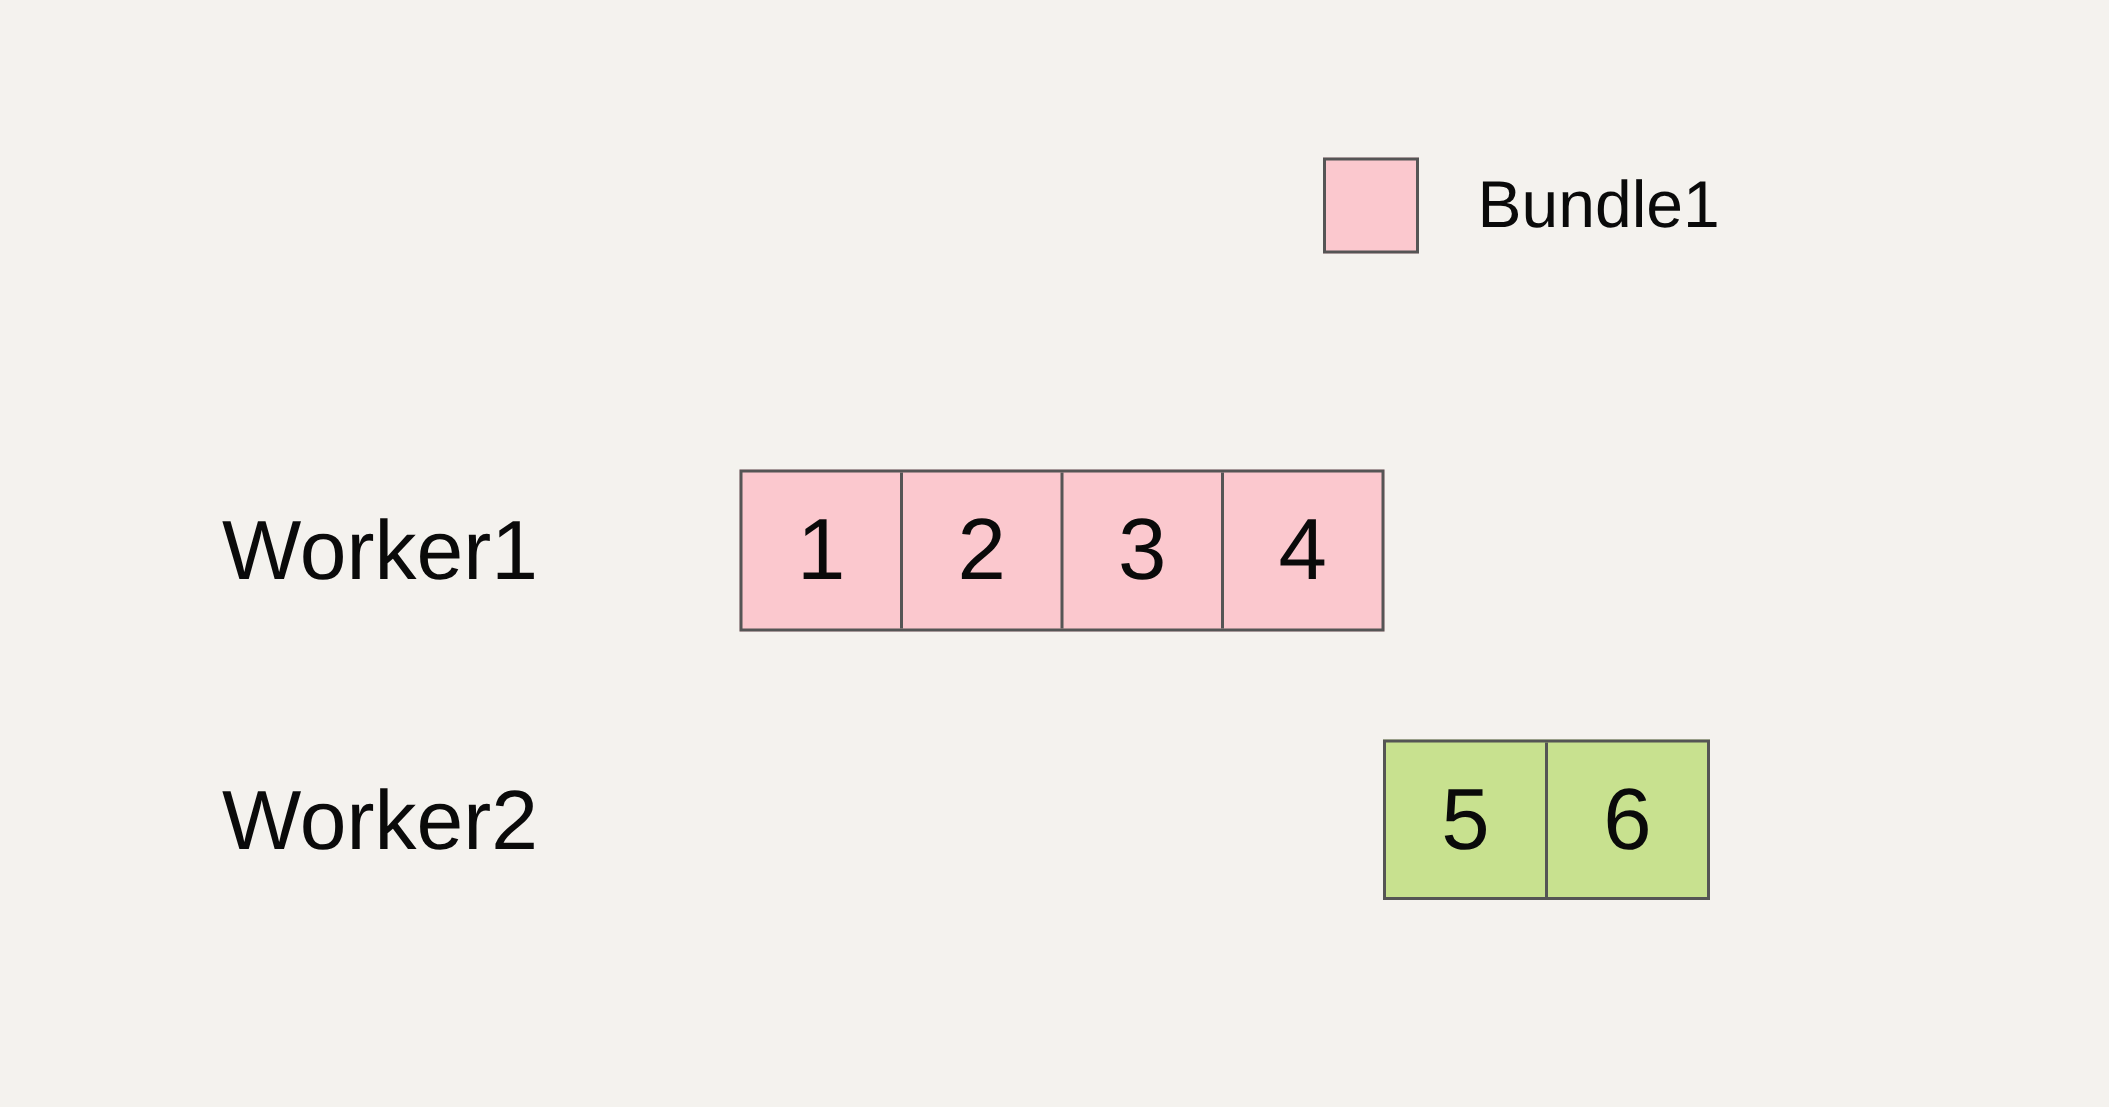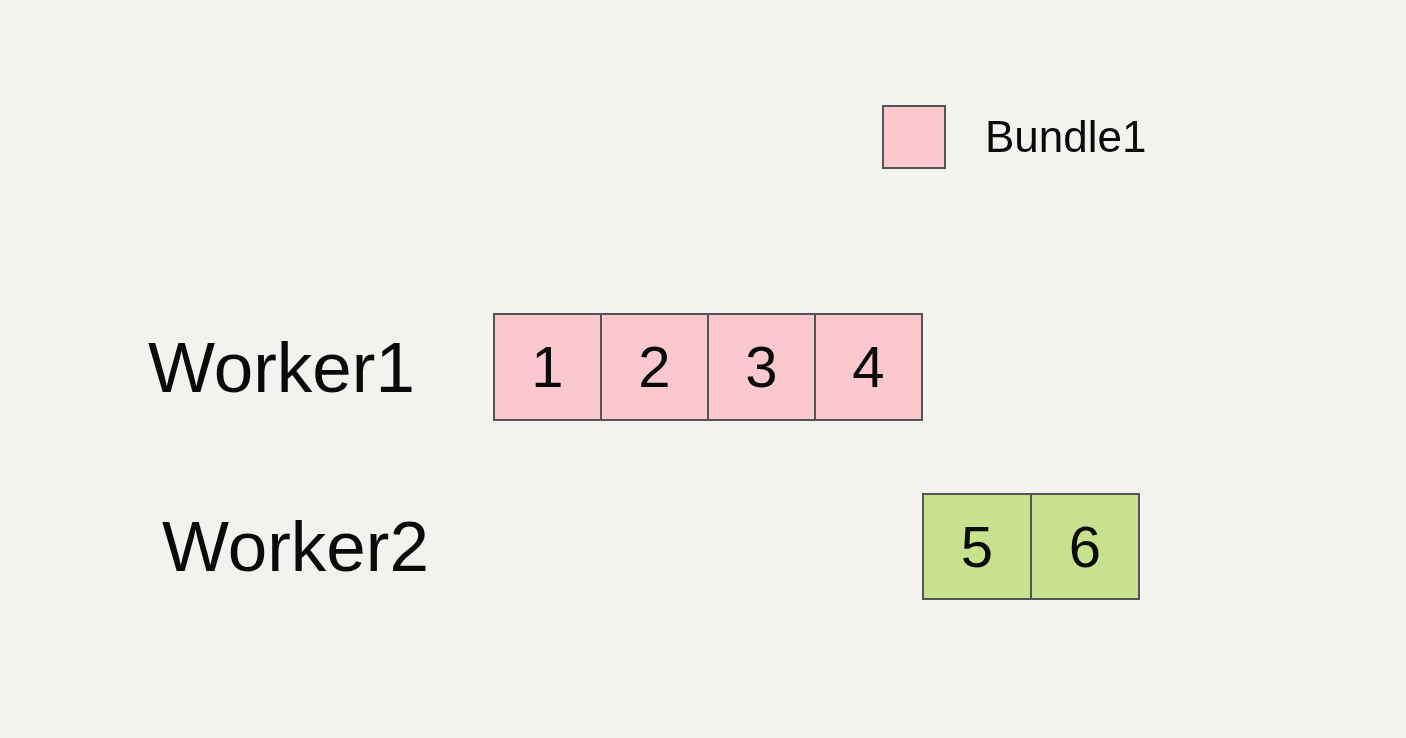--- a/index.html
+++ b/index.html
@@ -43,26 +43,26 @@
     line-height: 1;
     white-space: nowrap;
   }
 
   
   .worker-label {
     position: absolute;
     left: 148px;
     display: flex;
     align-items: center;
-    font-size: 71px;
+    font-size: 56px;
     line-height: 1;
     white-space: nowrap;
   }
   #worker1-label { top: 313px; height: 108px; }
-  #worker2-label { top: 493px; height: 107px; margin-left: 14px; }
+  #worker2-label { top: 493px; height: 107px; }
 
   
   .bar {
     position: absolute;
     display: flex;
     border: 2px solid var(--border, #555);
     box-sizing: border-box;
   }
   #bar1 {
     left: 493px;

